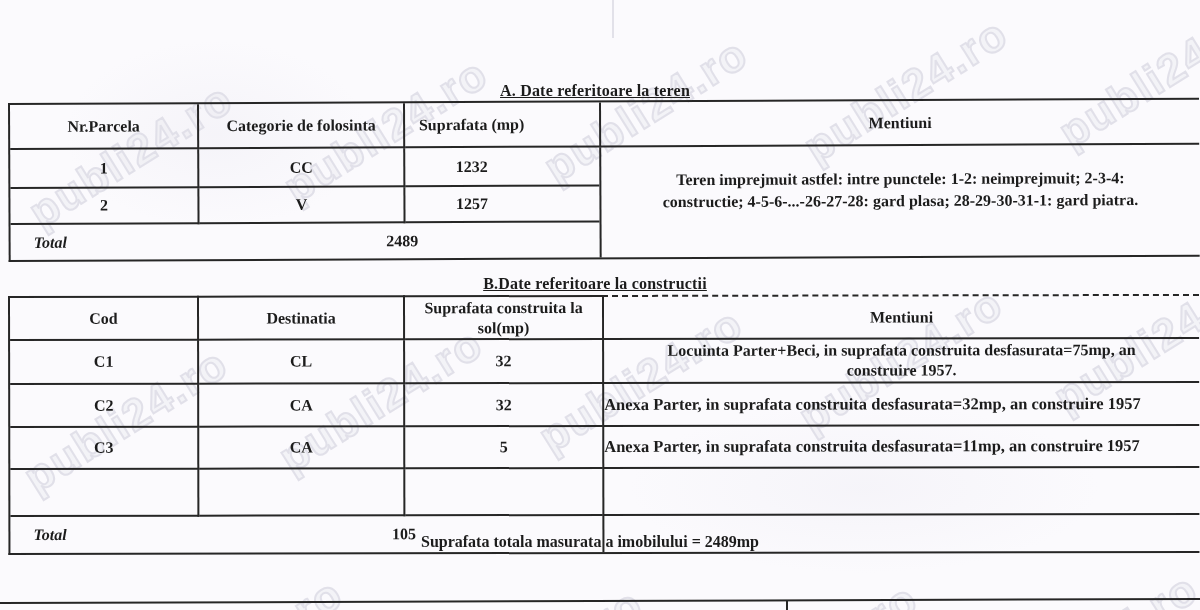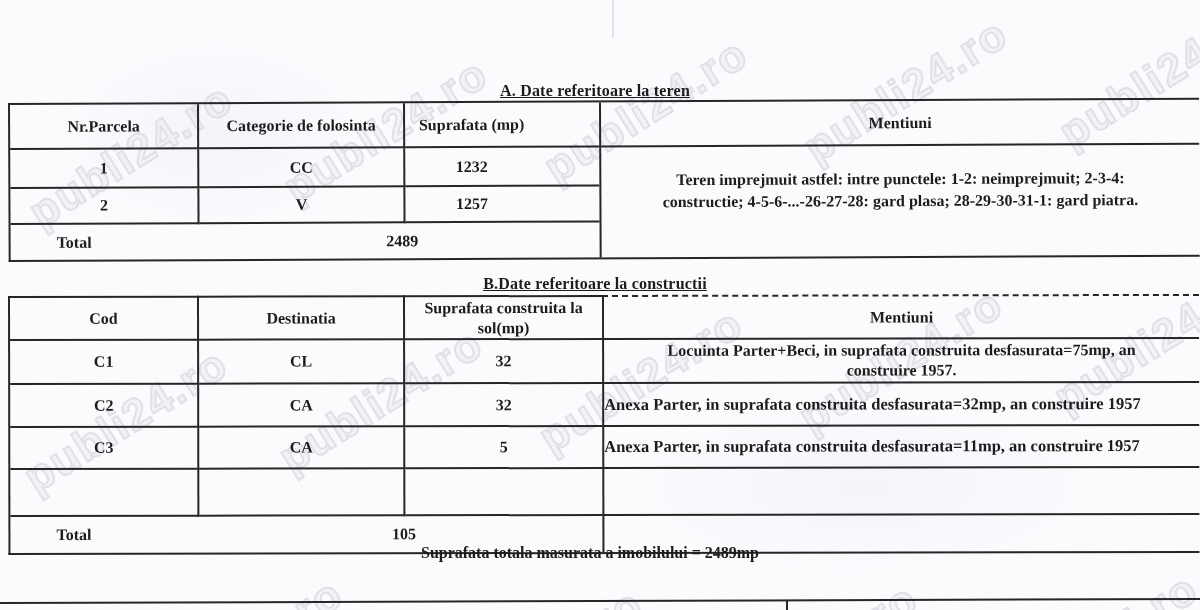--- a/index.html
+++ b/index.html
@@ -41,21 +41,21 @@
   .bottom-tick { position:absolute; left:786px; top:601px; width:2px; height:9px; background:var(--ink); }
 
   
   .sec-title {
     position:absolute; left:0; width:1190px; text-align:center;
     font-size:16px; font-weight:700; letter-spacing:.2px;text-decoration:underline;
   }
   .title-a { top:82px; }
   .title-b { top:275px; }
   .footer-block {
-    position:absolute; left:0; top:544px; width:1180px;
+    position:absolute; left:0; top:533px; width:1180px;
     text-align:center; font-size:16px; font-weight:700; line-height:18px;
   }
 
   
   .doc-table {
     position:absolute; left:8px; width:1191px;
     display:grid;
     border-left:2px solid var(--ink);
     border-bottom:2px solid var(--ink);
     font-size:16px; font-weight:700;
@@ -80,21 +80,21 @@
   .bb { border-bottom:2px solid var(--ink); }
   .bl { border-left:2px solid var(--ink); }
   .bt { border-top:2px solid var(--ink); }
   .btd { border-top:2px dashed var(--ink); }
   .pre { white-space:pre-line; line-height:20px; }
   .shift-l { padding-right:61px; }
 
   .ment-a { grid-row:2 / 5; grid-column:4; padding-bottom:22px; line-height:22px; }
   .ment-b-line { justify-content:flex-start; white-space:nowrap; overflow:hidden; font-size:16.5px; }
   .total-span { grid-column:1 / 4; position:relative; display:flex; align-items:center; }
-  .total-label { padding-left:46px; }
+  .total-label { padding-left:23px;font-style:italic; }
   .total-value { position:absolute; left:66.5%; transform:translateX(-50%); }
 </style>
 </head>
 <body>
 
 <div id="page">
 
   <div>
       <span class="wm" style="left: 20px; top: 195px;">publi24.ro</span>
       <span class="wm" style="left: 275px; top: 170px;">publi24.ro</span>

